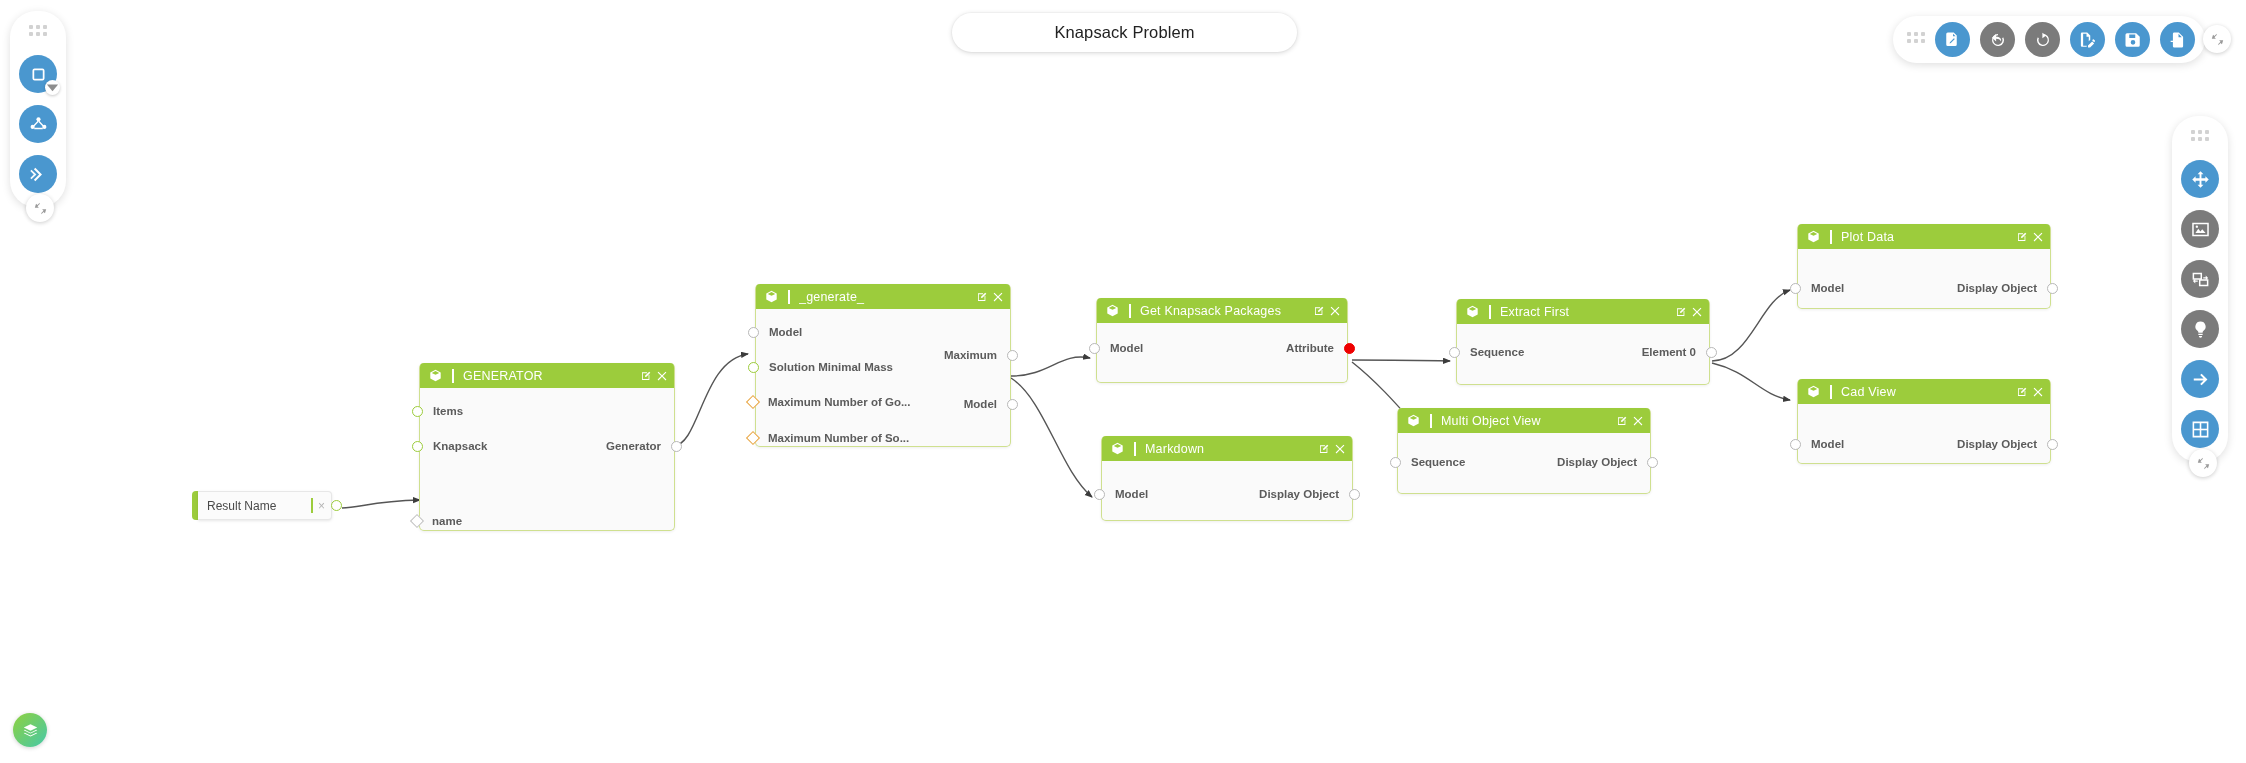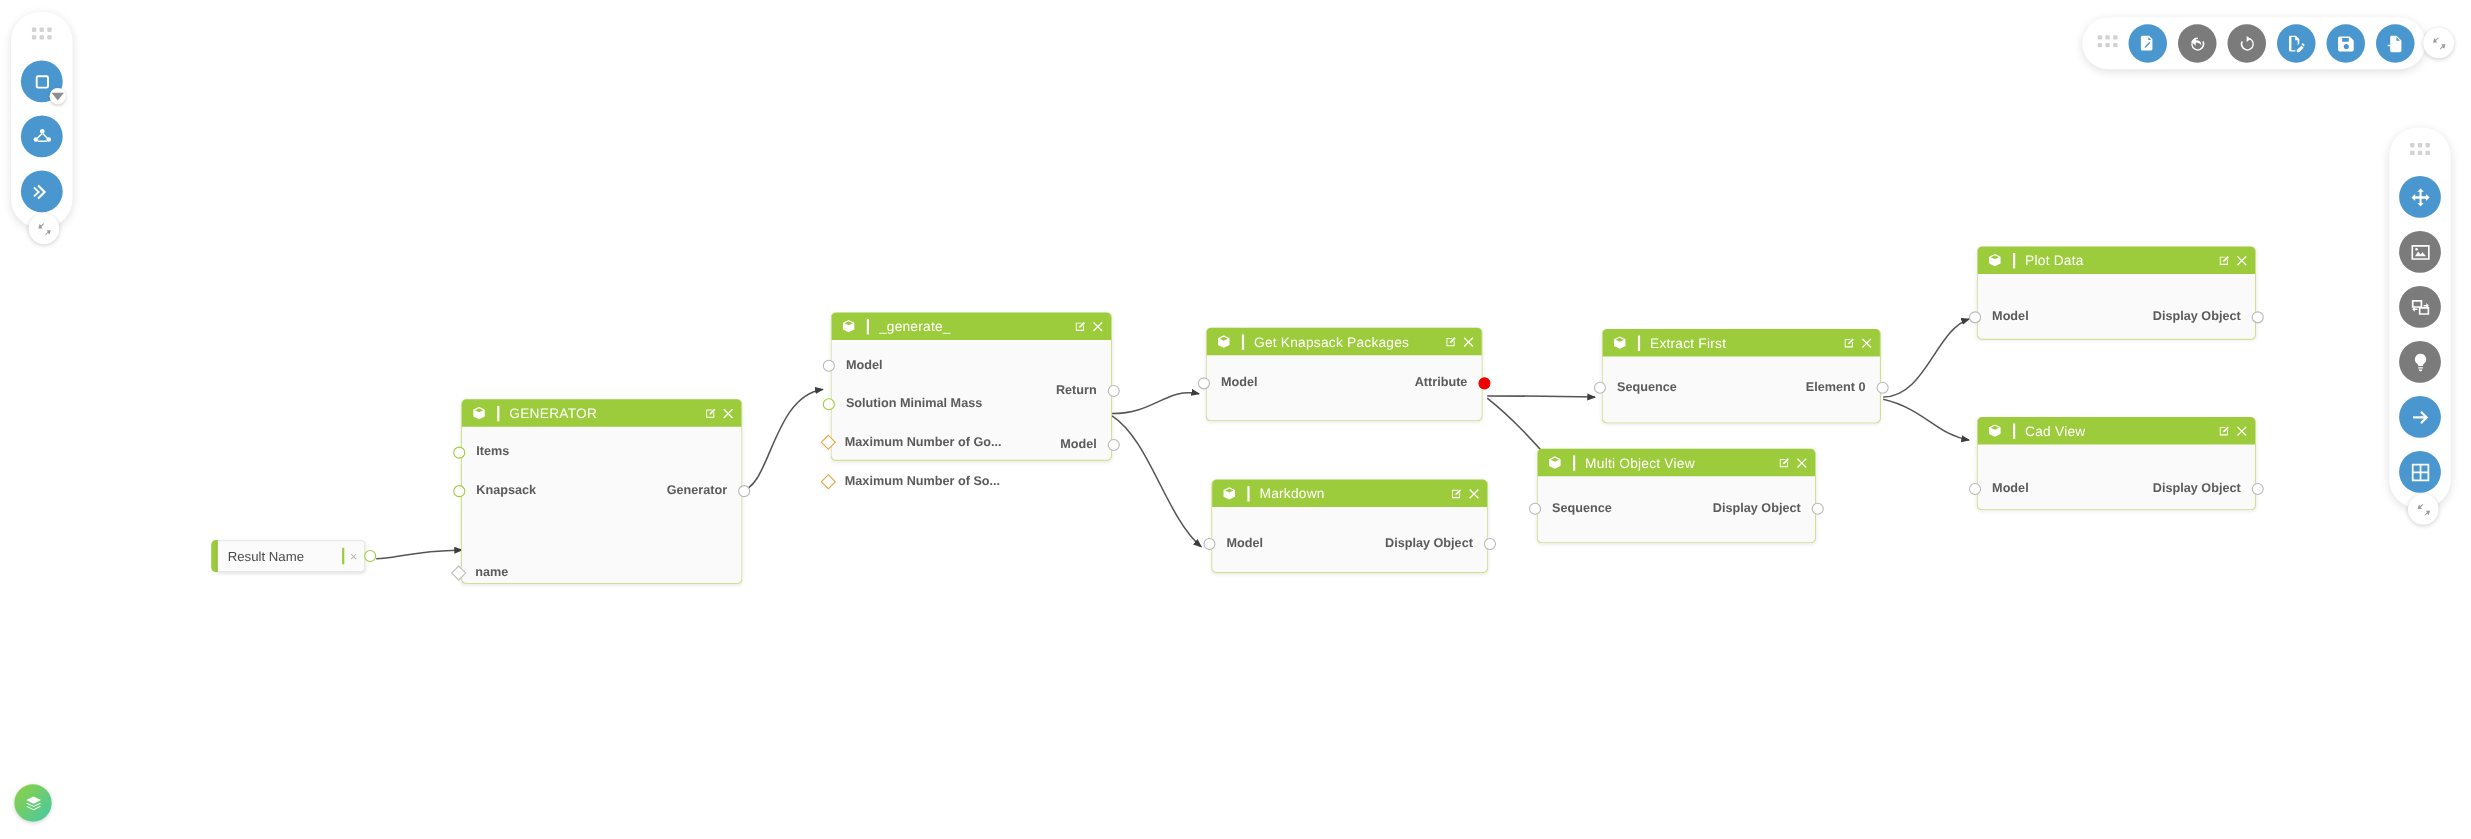--- a/index.html
+++ b/index.html
@@ -281,20 +281,23 @@
         <path d="M 673 446 C 700 446, 702 360, 748 354" marker-end="url(#arrow)"></path>
         <path d="M 1011 376 C 1050 376, 1060 352, 1090 358" marker-end="url(#arrow)"></path>
         <path d="M 1011 378 C 1045 400, 1060 470, 1092 497" marker-end="url(#arrow)"></path>
         <path d="M 1352 360 C 1400 360, 1410 360, 1450 361" marker-end="url(#arrow)"></path>
         <path d="M 1352 362 C 1400 400, 1430 450, 1462 470" marker-end="url(#arrow)"></path>
         <path d="M 1712 361 C 1750 361, 1760 300, 1790 290" marker-end="url(#arrow)"></path>
         <path d="M 1712 363 C 1750 372, 1760 395, 1790 400" marker-end="url(#arrow)"></path>
       </g>
   </svg>
 
+  <div class="title-pill">
+    <span>Knapsack Problem</span>
+  </div>
 
   <div class="toolbar horizontal" id="top-toolbar">
     <div class="drag-dots">
       <i></i>
         <i></i>
         <i></i>
         <i></i>
         <i></i>
         <i></i>
     </div>
@@ -484,21 +487,21 @@
           <div class="port-row in" style="top: 85px; margin-top: 40px;">
             <span class="port diamond grayd"></span>
             <span class="port-label">name</span>
           </div>
           <div class="port-row out" style="top: 50px;">
             <span class="port"></span>
             <span class="port-label">Generator</span>
           </div>
         </div>
       </div>
-      <div class="node" style="left: 755px; top: 284px; width: 256px; height: 135px;">
+      <div class="node" style="left: 755px; top: 284px; width: 256px; height: 163px;">
         <div class="node-header">
           <span class="cube-icon">
             <svg viewBox="0 0 24 24" class="">
               <path d="M12 1.6 2.4 6.3v11.4L12 22.4l9.6-4.7V6.3L12 1.6zm0 2.3 6.9 3.3-6.9 3.3-6.9-3.3L12 3.9z"></path>
             </svg>
           </span>
           <span class="divider"></span>
           <span class="node-title">_generate_</span>
           <span class="hdr-actions">
             <span class="ic ic-edit">
@@ -526,21 +529,21 @@
           <div class="port-row in" style="top: 85px;">
             <span class="port diamond orange"></span>
             <span class="port-label">Maximum Number of Go...</span>
           </div>
           <div class="port-row in" style="top: 121px;">
             <span class="port diamond orange"></span>
             <span class="port-label">Maximum Number of So...</span>
           </div>
           <div class="port-row out" style="top: 38px;">
             <span class="port"></span>
-            <span class="port-label">Return</span>
+            <span class="port-label">Maximum</span>
           </div>
           <div class="port-row out" style="top: 87px;">
             <span class="port"></span>
             <span class="port-label">Model</span>
           </div>
         </div>
       </div>
       <div class="node" style="left: 1096px; top: 298px; width: 252px; height: 85px;">
         <div class="node-header">
           <span class="cube-icon">

